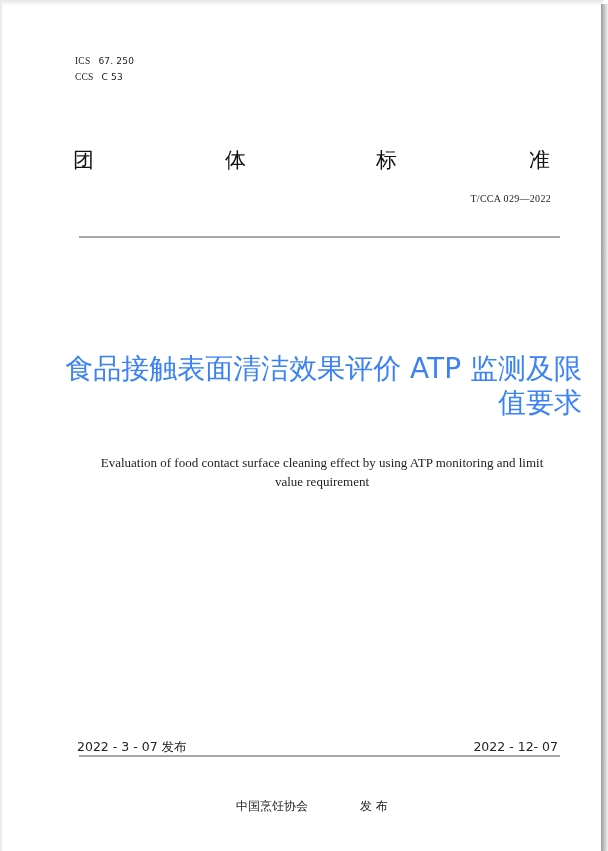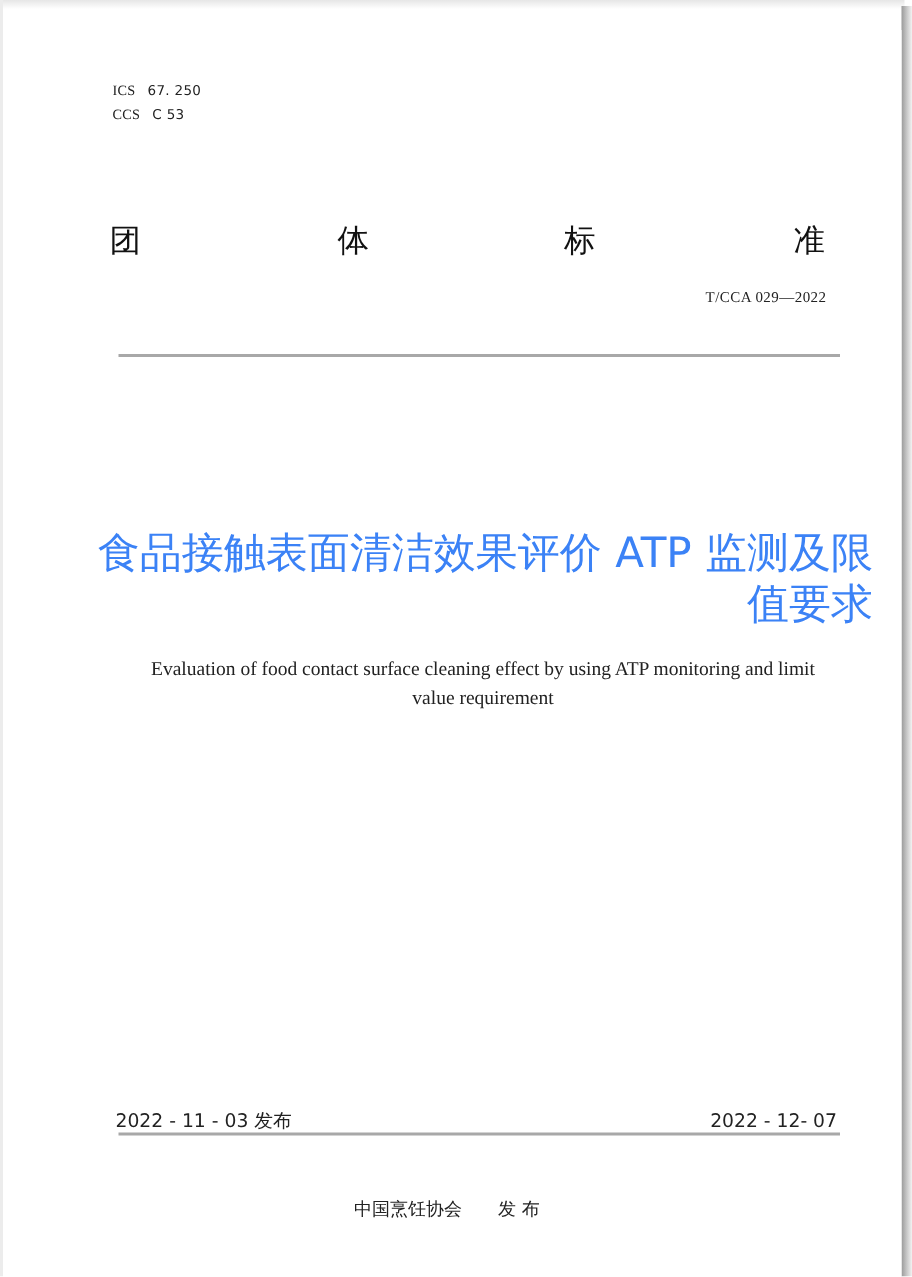--- a/index.html
+++ b/index.html
@@ -88,26 +88,26 @@
 
   <div class="abs std-number">T/CCA 029—2022</div>
 
   <div class="rule" style="top:216px;"></div>
 
   <div class="abs title-cn" style="top:332px;">
     <div>食品接触表面清洁效果评价 ATP 监测及限</div>
     <div>值要求</div>
   </div>
 
-  <div class="abs title-en" style="top:416px;">
+  <div class="abs title-en" style="top:433px;">
     <div>Evaluation of food contact surface cleaning effect by using ATP monitoring and limit</div>
     <div>value requirement</div>
   </div>
 
-  <div class="abs date" style="left:75px;">2022 - 11 - 03 发布</div>
+  <div class="abs date" style="left:75px;">2022 - 3 - 07 发布</div>
   <div class="abs date" style="right:43px;">2022 - 12- 07</div>
 
   <div class="rule" style="top:735px;"></div>
 
   <div class="abs publisher" style="left:234px;">中国烹饪协会</div>
-  <div class="abs publisher" style="left:330px;">发 布</div>
+  <div class="abs publisher" style="left:358px;">发 布</div>
 
 </div>
 
 </body></html>

